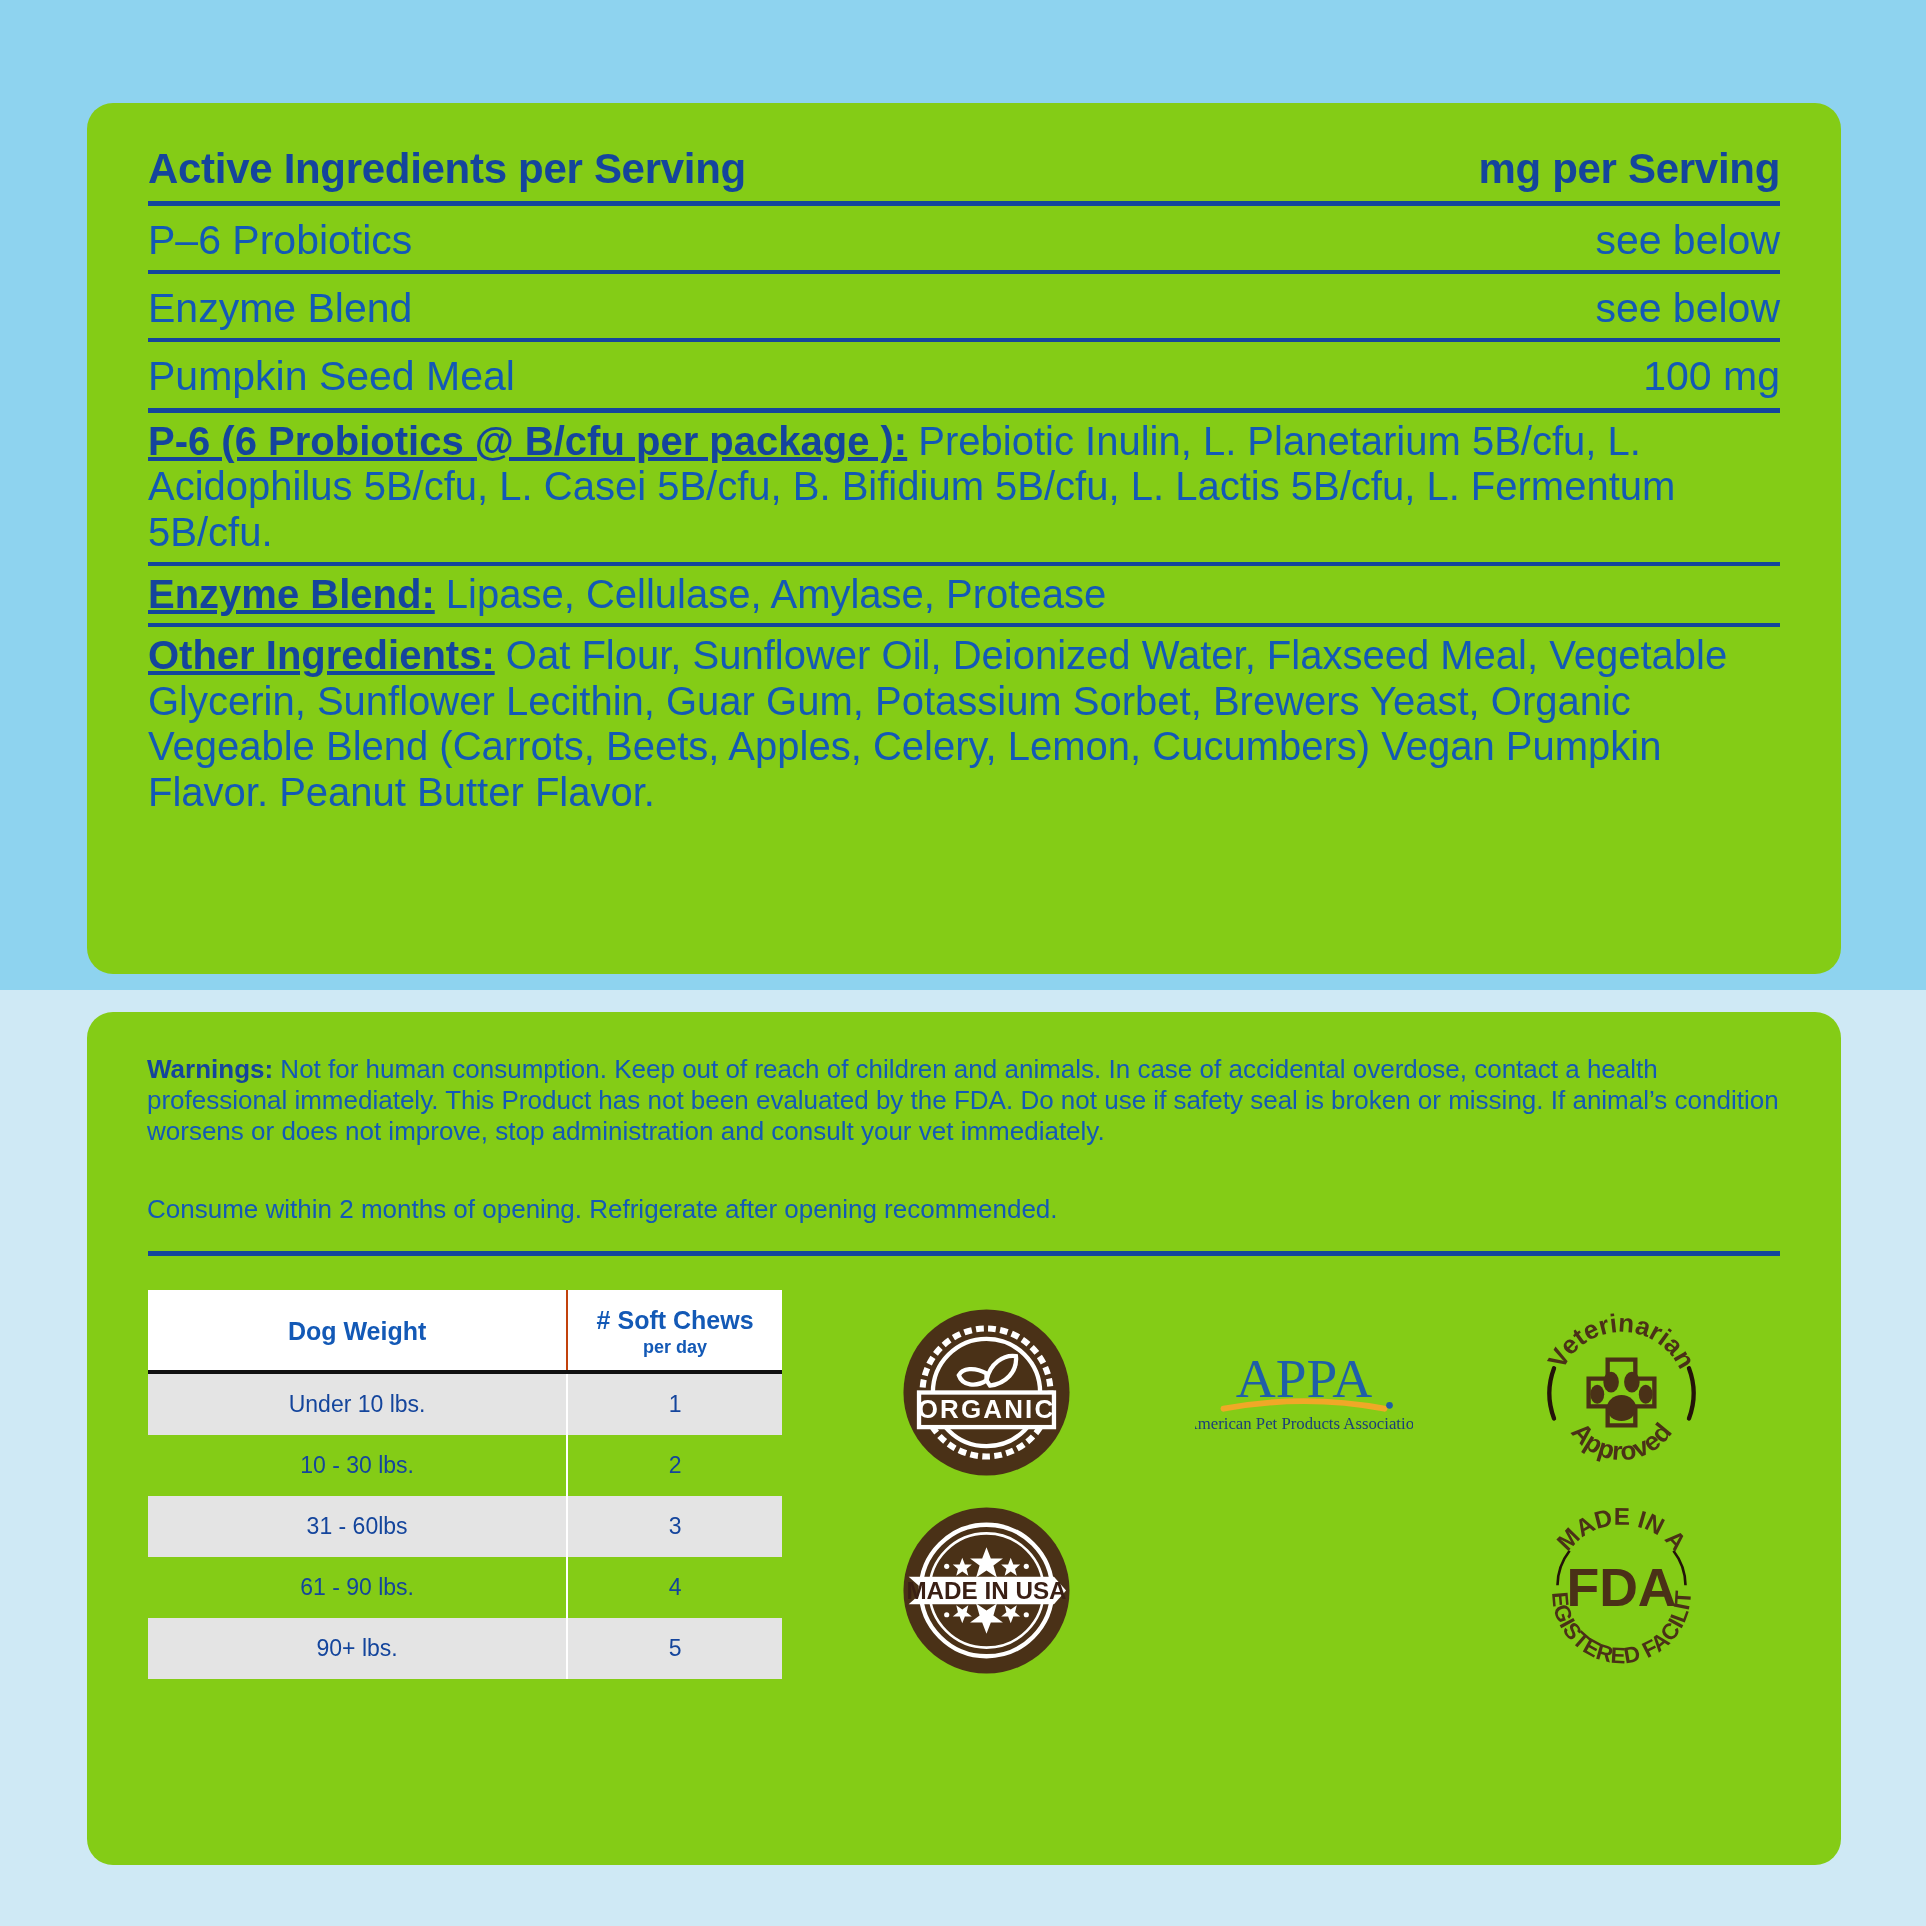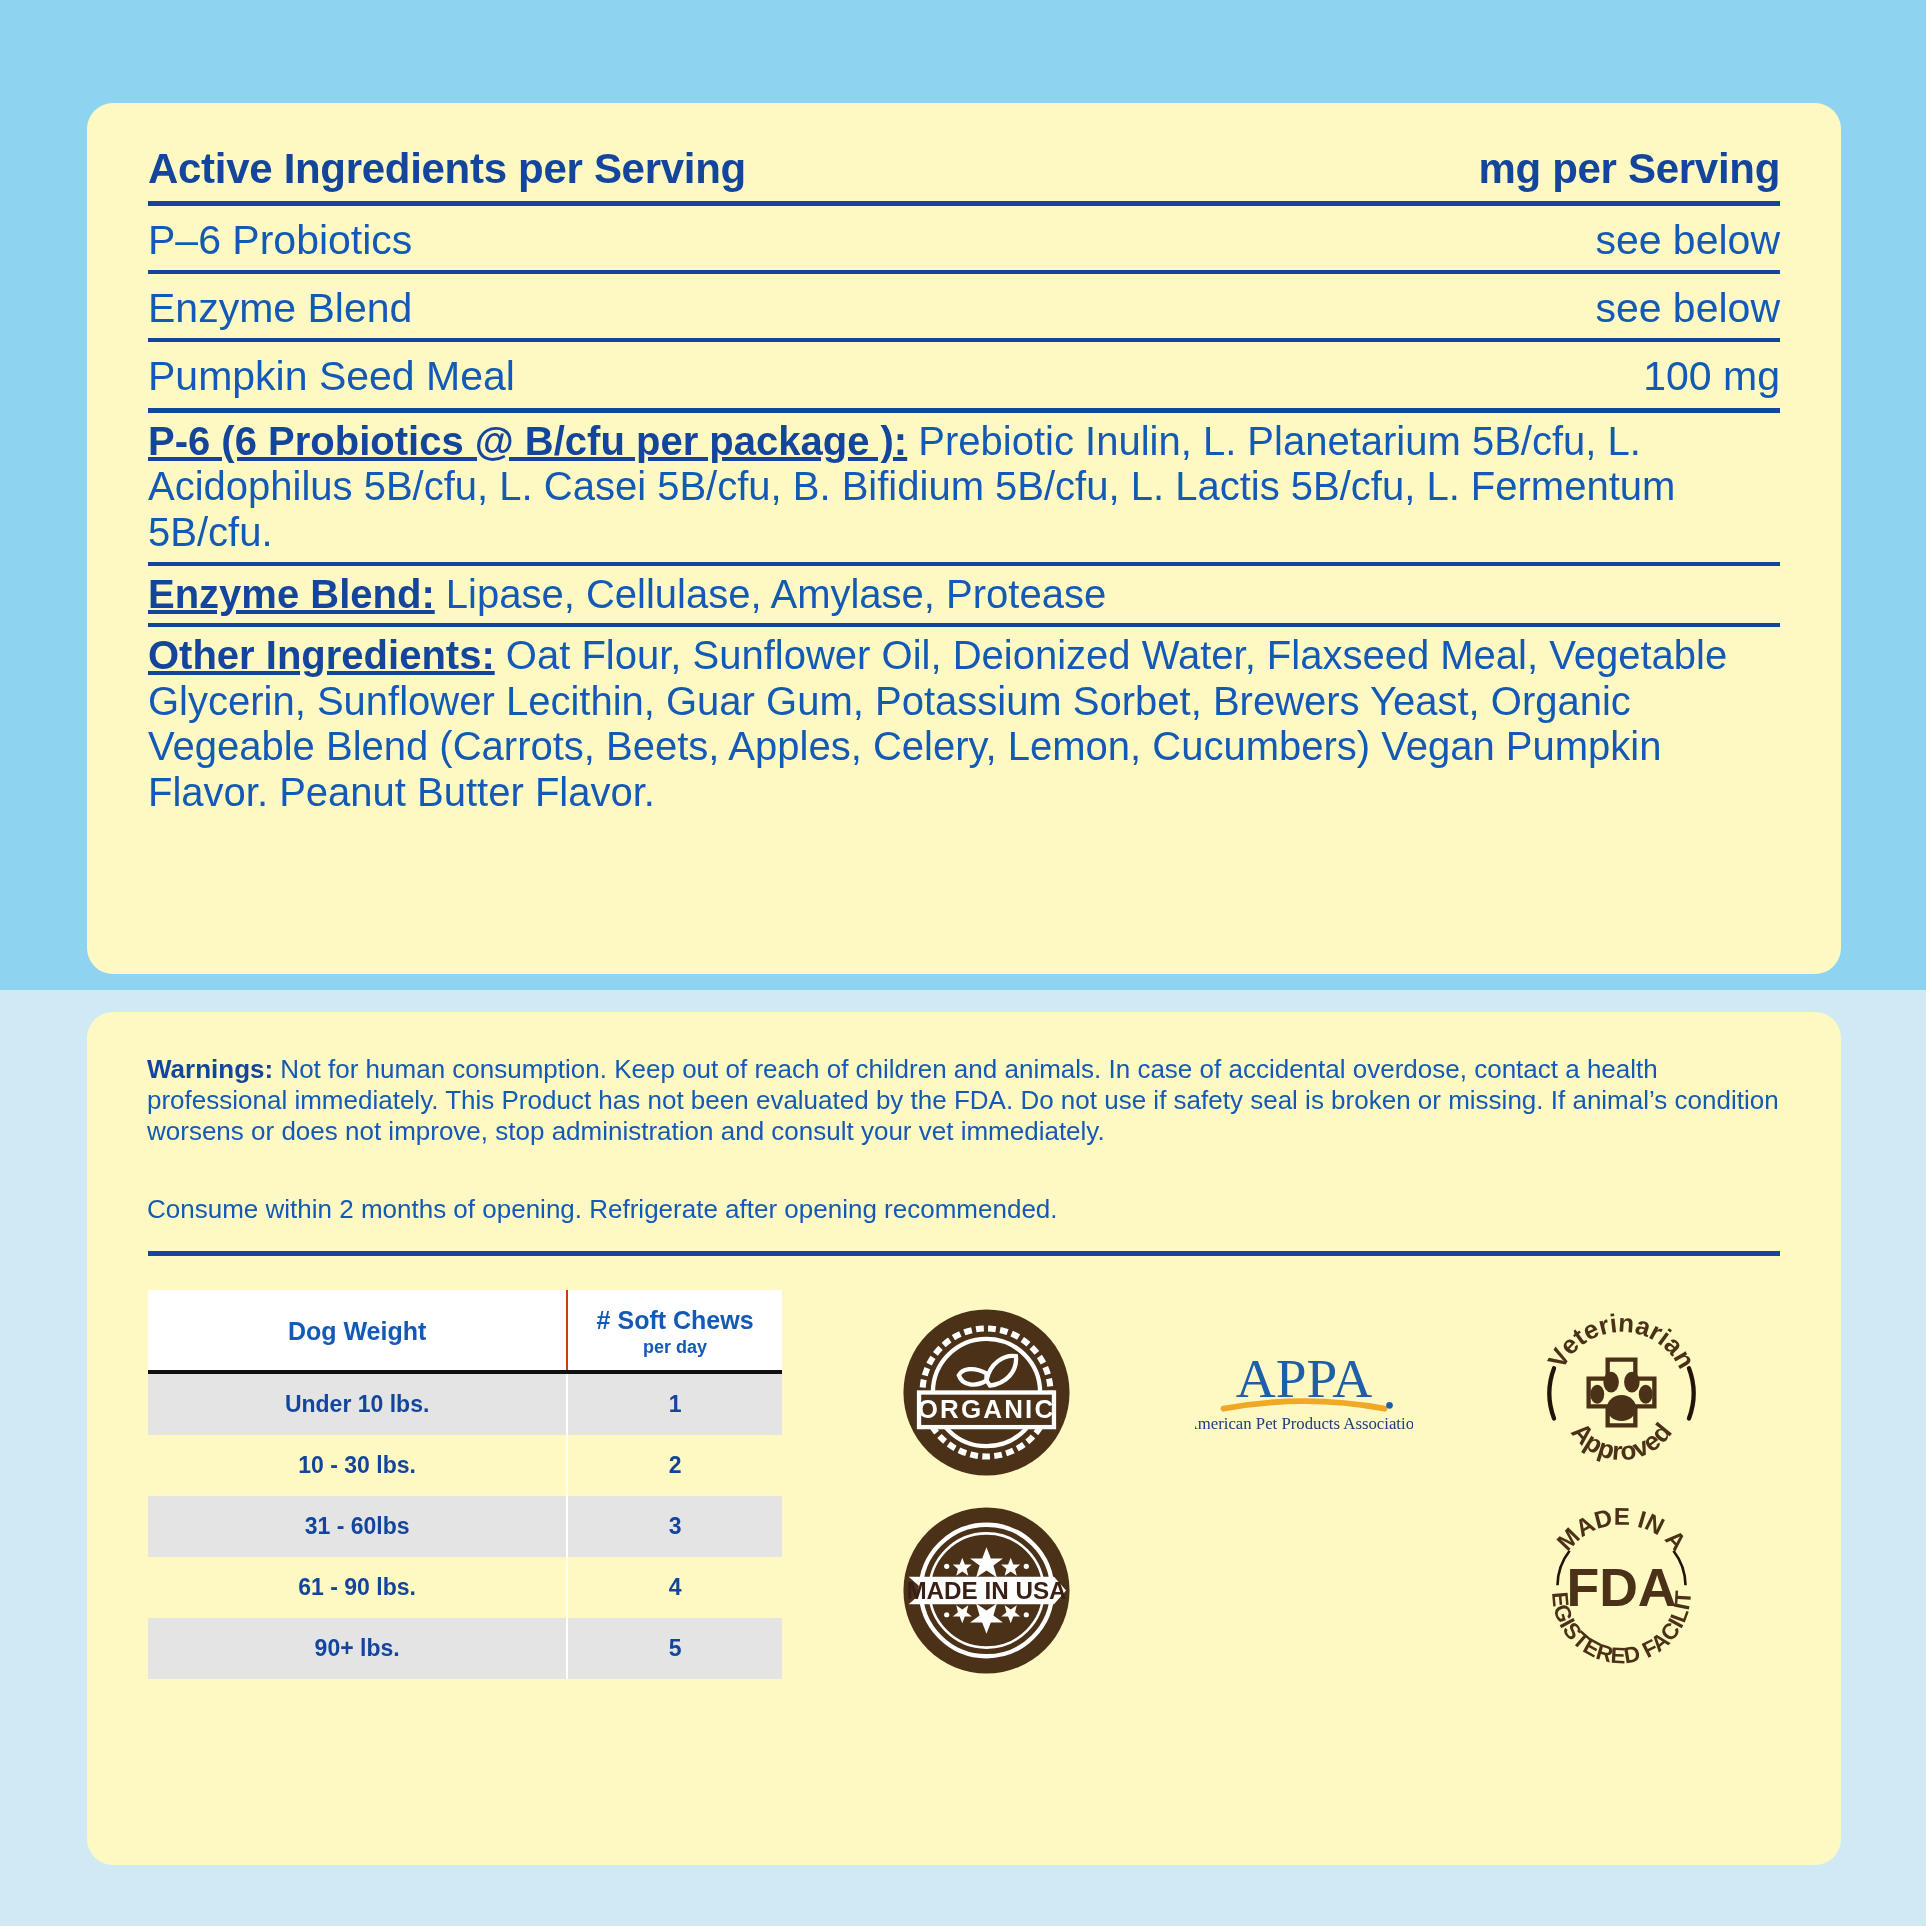--- a/index.html
+++ b/index.html
@@ -14,21 +14,21 @@
     position: absolute; left: 0; top: 0; width: 1927px; height: 990px;
     background: #8ed3ef;
   }
   .bg-bottom {
     position: absolute; left: 0; top: 990px; width: 1927px; height: 937px;
     background: #cfe9f5;
   }
 
   .card {
     position: absolute;
-    background: #fef9c3;
+    background: #84cc16;
     border-radius: 26px;
   }
   #card-ingredients { left: 87px; top: 103px; width: 1754px; height: 871px; }
   #card-warnings   { left: 87px; top: 1012px; width: 1754px; height: 853px; }
 
   
   .hdr-row {
     display: flex; justify-content: space-between; align-items: baseline;
     padding: 42px 61px 0 61px;
   }
@@ -78,21 +78,21 @@
   table.dose th {
     color: #1359b6; font-size: 25px; font-weight: bold;
     padding: 16px 0 12px 0; text-align: center;
     border-bottom: 4px solid #111111;
     background: #ffffff;
   }
   table.dose th .sub { display: block; font-size: 18px; font-weight: bold; margin-top: 2px; }
   table.dose th.c1 { width: 406px; }
   table.dose th.c2 { width: 208px; border-left: 2px solid #c2410c; }
   table.dose td {
-    color: #14459c; font-size: 23px; font-weight: bold;
+    color: #14459c; font-size: 23px; font-weight: normal;
     padding: 17px 0; text-align: center;
   }
   table.dose td.c2 { border-left: 2px solid #ffffff; }
   table.dose tr.alt td { background: #e4e4e4; }
 
   
   .badges {
     flex: 1;
     display: grid;
     grid-template-columns: 1fr 1fr 1fr;

